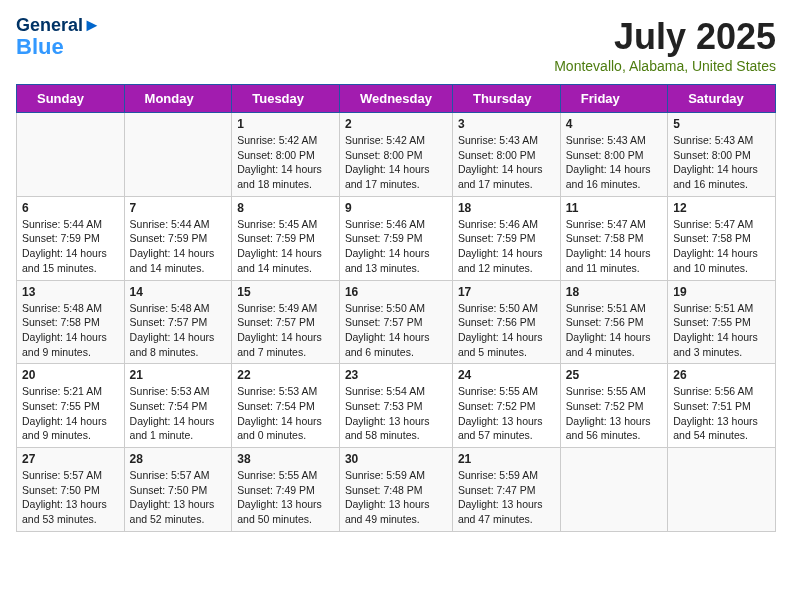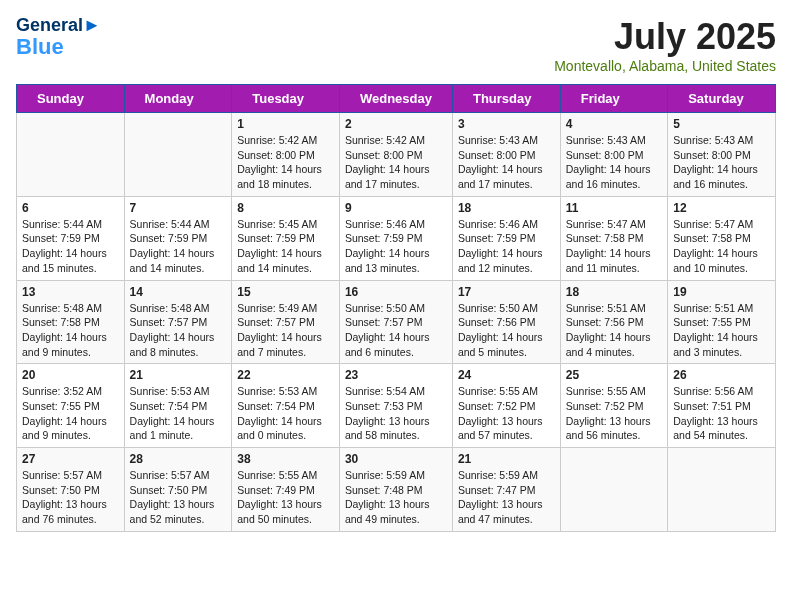--- a/index.html
+++ b/index.html
@@ -229,21 +229,21 @@
         <td>
           <span class="day-number">19</span>
           <div class="day-info">Sunrise: 5:51 AM</div>
           <div class="day-info">Sunset: 7:55 PM</div>
           <div class="day-info">Daylight: 14 hours and 3 minutes.</div>
         </td>
       </tr>
       <tr>
         <td>
           <span class="day-number">20</span>
-          <div class="day-info">Sunrise: 3:52 AM</div>
+          <div class="day-info">Sunrise: 5:21 AM</div>
           <div class="day-info">Sunset: 7:55 PM</div>
           <div class="day-info">Daylight: 14 hours and 9 minutes.</div>
         </td>
         <td>
           <span class="day-number">21</span>
           <div class="day-info">Sunrise: 5:53 AM</div>
           <div class="day-info">Sunset: 7:54 PM</div>
           <div class="day-info">Daylight: 14 hours and 1 minute.</div>
         </td>
         <td>
@@ -275,21 +275,21 @@
           <div class="day-info">Sunrise: 5:56 AM</div>
           <div class="day-info">Sunset: 7:51 PM</div>
           <div class="day-info">Daylight: 13 hours and 54 minutes.</div>
         </td>
       </tr>
       <tr>
         <td>
           <span class="day-number">27</span>
           <div class="day-info">Sunrise: 5:57 AM</div>
           <div class="day-info">Sunset: 7:50 PM</div>
-          <div class="day-info">Daylight: 13 hours and 76 minutes.</div>
+          <div class="day-info">Daylight: 13 hours and 53 minutes.</div>
         </td>
         <td>
           <span class="day-number">28</span>
           <div class="day-info">Sunrise: 5:57 AM</div>
           <div class="day-info">Sunset: 7:50 PM</div>
           <div class="day-info">Daylight: 13 hours and 52 minutes.</div>
         </td>
         <td>
           <span class="day-number">38</span>
           <div class="day-info">Sunrise: 5:55 AM</div>

